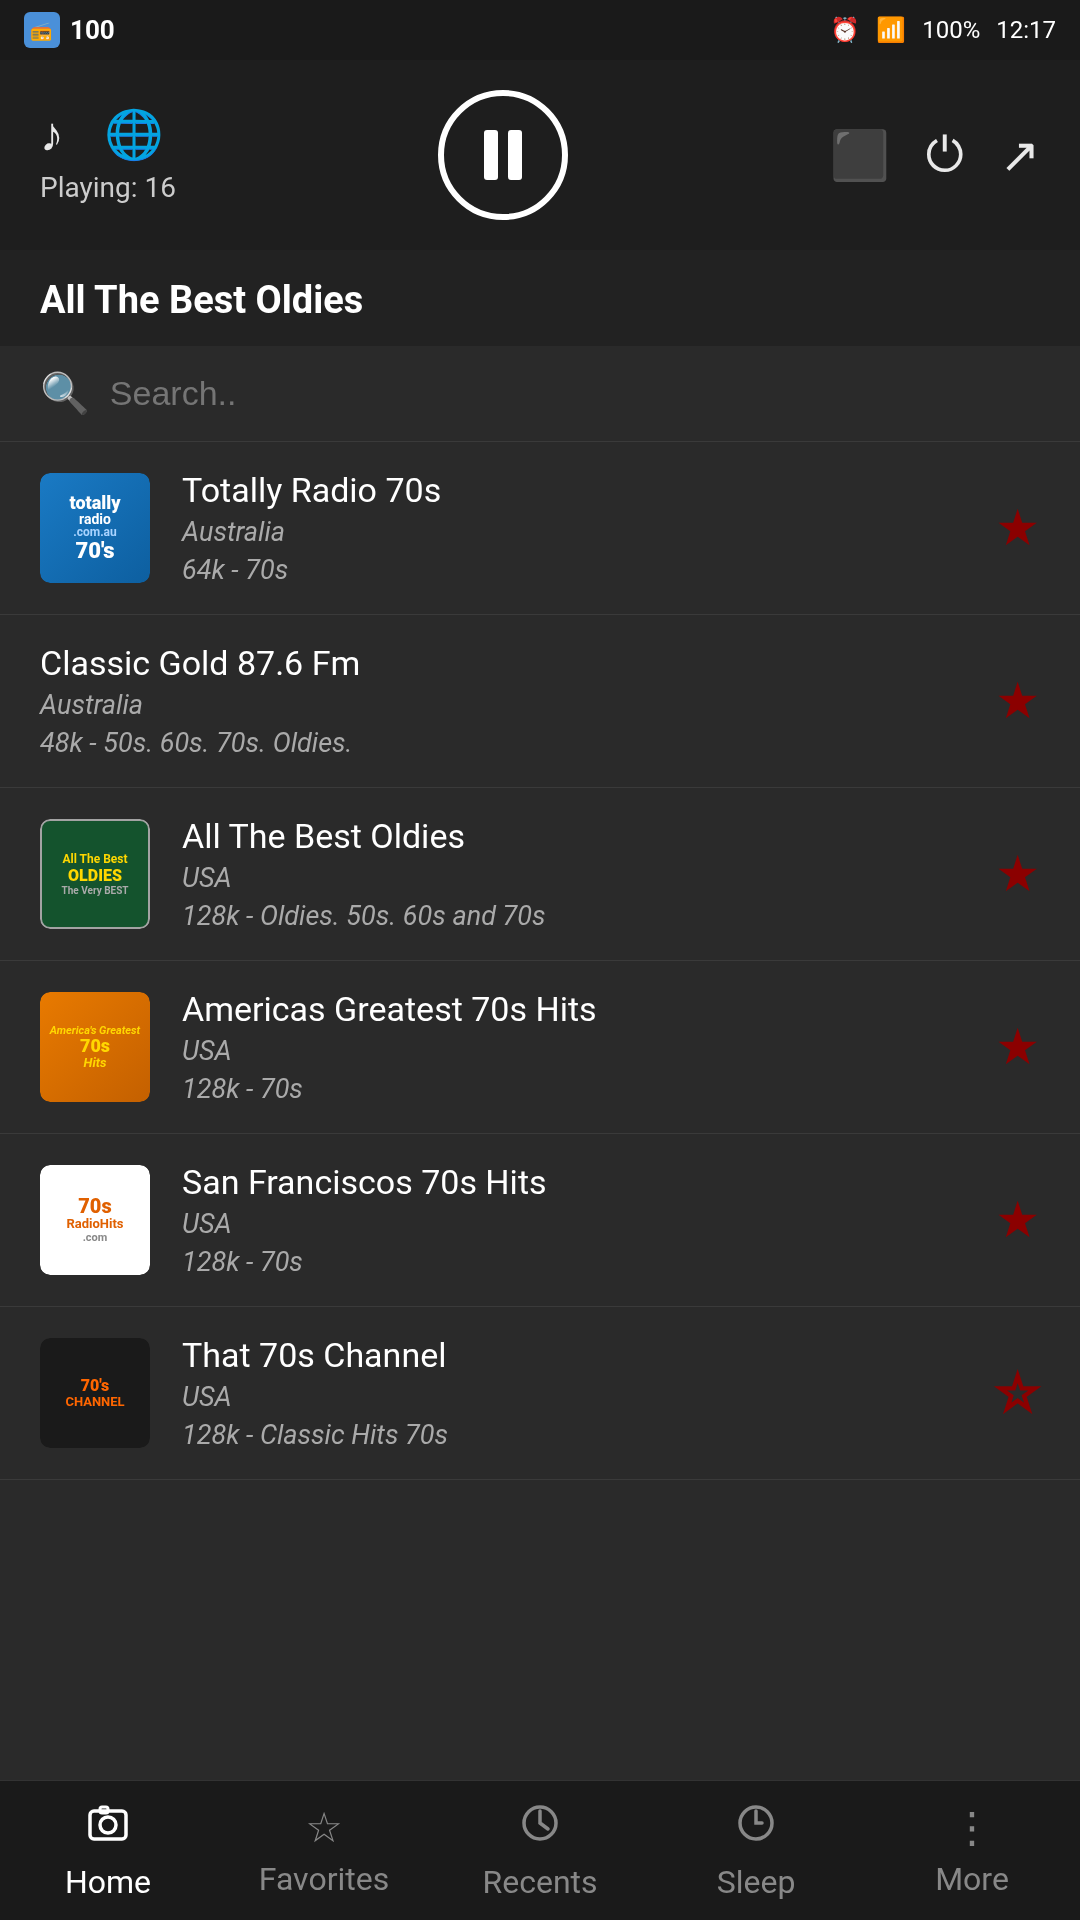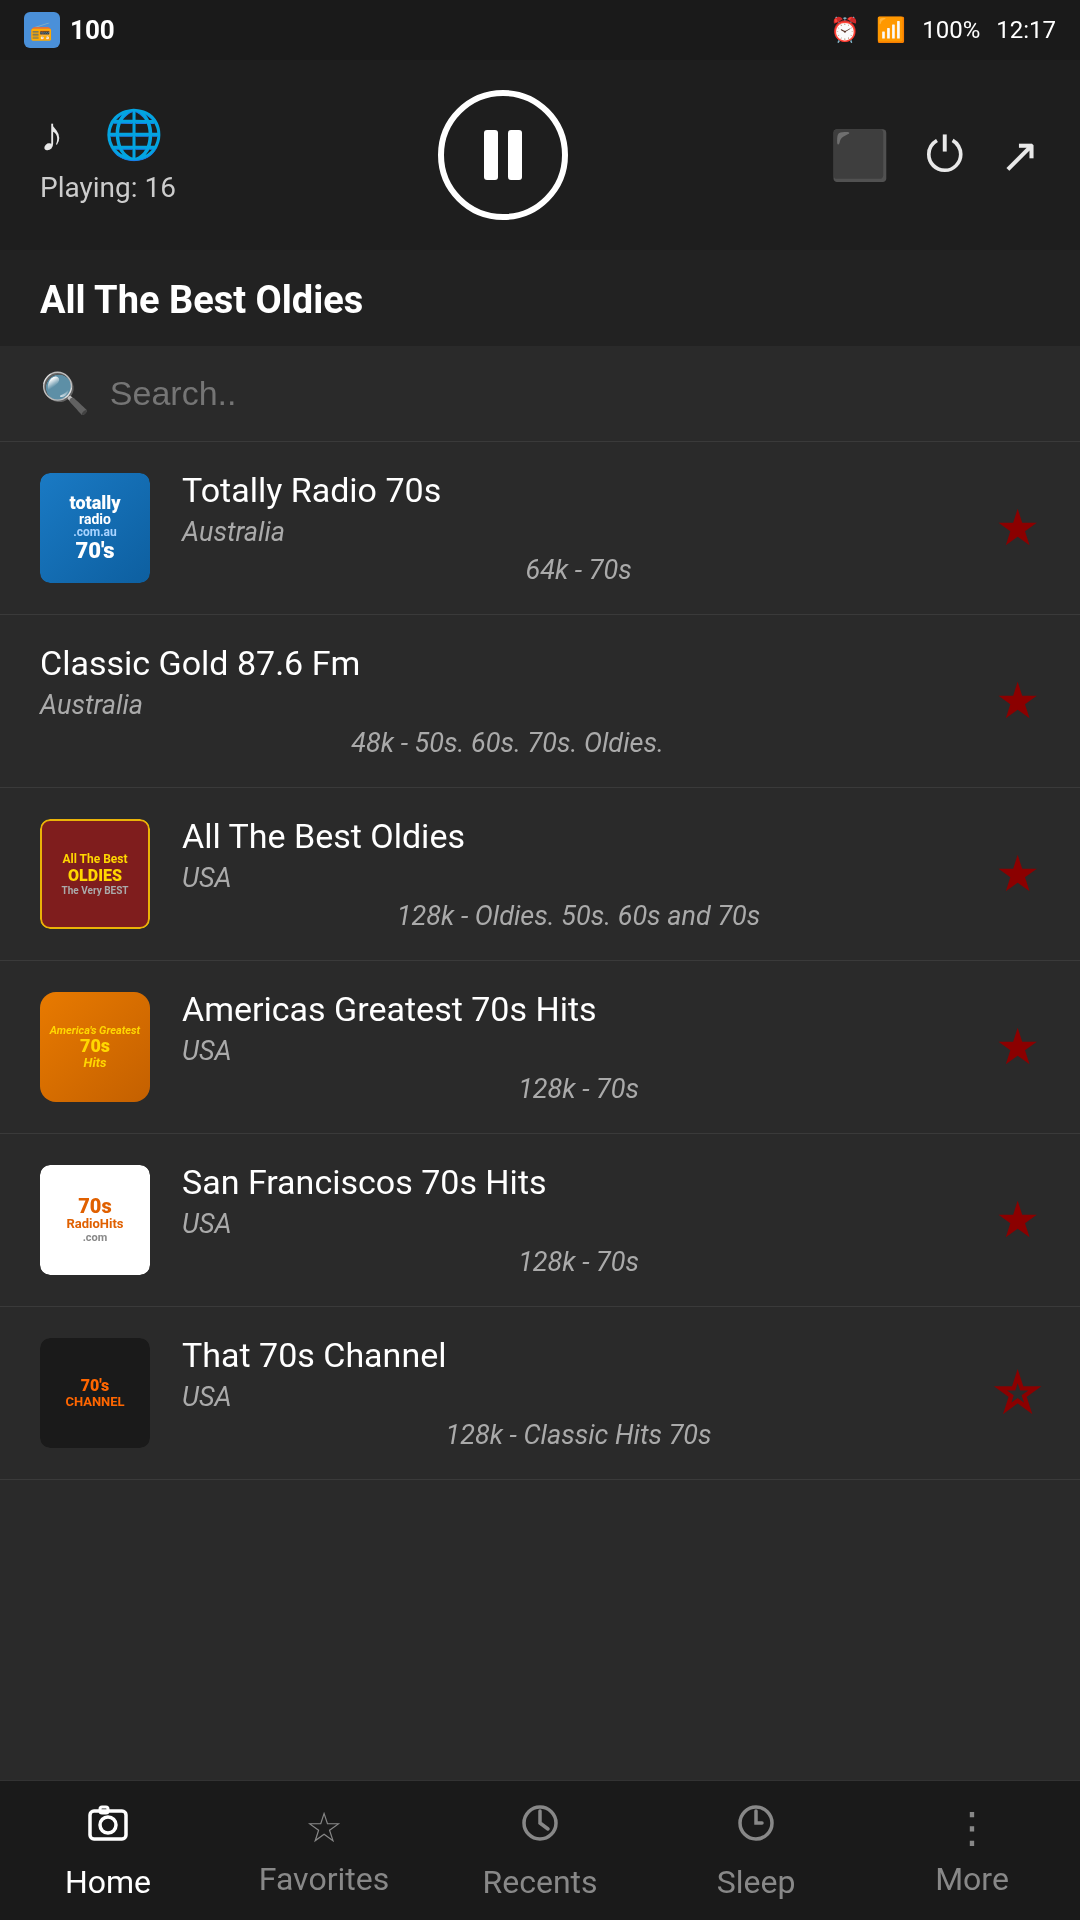--- a/index.html
+++ b/index.html
@@ -208,21 +208,20 @@
     .station-country {
       font-size: 27px;
       color: #aaaaaa;
       font-style: italic;
     }
 
     .station-bitrate {
       font-size: 27px;
       color: #aaaaaa;
       font-style: italic;
-      text-align: center;
     }
 
     .station-star {
       font-size: 50px;
       color: #8b0000;
       flex-shrink: 0;
       margin-left: 20px;
     }
 
     .station-star.empty {
@@ -351,36 +350,36 @@
       <div class="station-item">
       <div class="station-info">
         <span class="station-name">Classic Gold 87.6 Fm</span>
         <span class="station-country">Australia</span>
         <span class="station-bitrate">48k - 50s. 60s. 70s. Oldies.</span>
       </div>
       <span class="station-star">★</span>
     </div>
       <div class="station-item">
       <div class="station-logo" style="overflow:hidden;">
-        <div style="background:#7f1d1d;width:100%;height:100%;display:flex;flex-direction:column;align-items:center;justify-content:center;border-radius:10px;border:2px solid #eab308;">
+        <div style="background:#14532d;width:100%;height:100%;display:flex;flex-direction:column;align-items:center;justify-content:center;border-radius:10px;border:2px solid #a3a3a3;">
       <span style="font-size:12px;color:#ffd700;font-weight:bold;text-align:center;line-height:1.2;">All The Best</span>
       <span style="font-size:16px;color:#ffd700;font-weight:900;">OLDIES</span>
       <span style="font-size:10px;color:#aaa;">The Very BEST</span>
     </div>
       </div>
       <div class="station-info">
         <span class="station-name">All The Best Oldies</span>
         <span class="station-country">USA</span>
         <span class="station-bitrate">128k - Oldies. 50s. 60s and 70s</span>
       </div>
       <span class="station-star">★</span>
     </div>
       <div class="station-item">
       <div class="station-logo" style="overflow:hidden;">
-        <div style="background:linear-gradient(135deg,#e87a00,#c46000);width:100%;height:100%;display:flex;flex-direction:column;align-items:center;justify-content:center;border-radius:16px;padding:6px;">
+        <div style="background:linear-gradient(135deg,#e87a00,#c46000);width:100%;height:100%;display:flex;flex-direction:column;align-items:center;justify-content:center;border-radius:10px;padding:6px;">
       <span style="font-size:11px;color:#ffd700;font-style:italic;text-align:center;line-height:1.2;">America's Greatest</span>
       <span style="font-size:18px;color:#ffd700;font-weight:900;line-height:1;">70s</span>
       <span style="font-size:13px;color:#ffd700;font-style:italic;">Hits</span>
     </div>
       </div>
       <div class="station-info">
         <span class="station-name">Americas Greatest 70s Hits</span>
         <span class="station-country">USA</span>
         <span class="station-bitrate">128k - 70s</span>
       </div>

